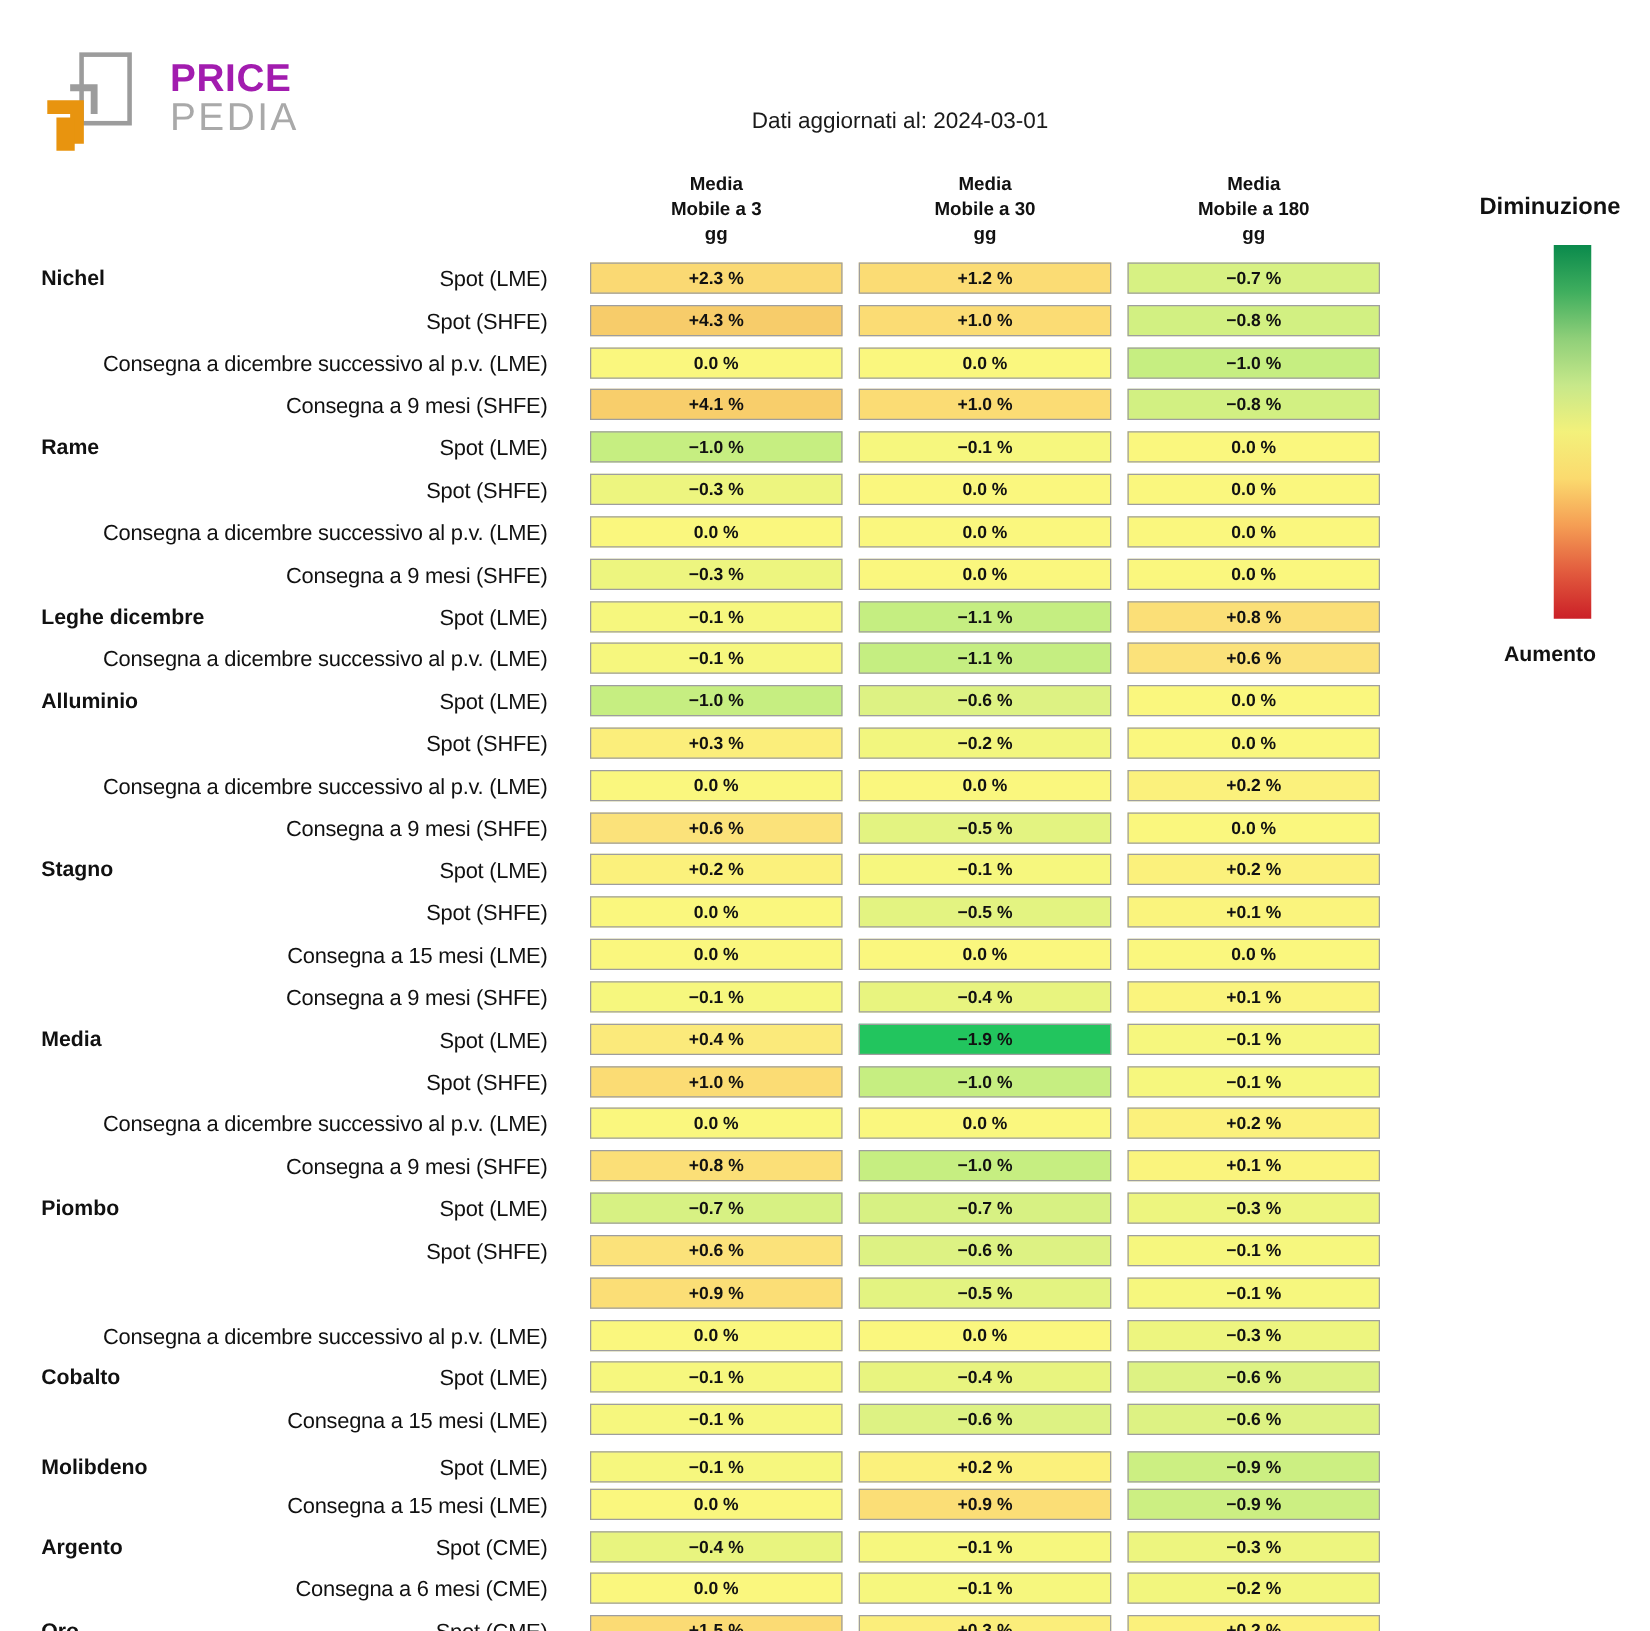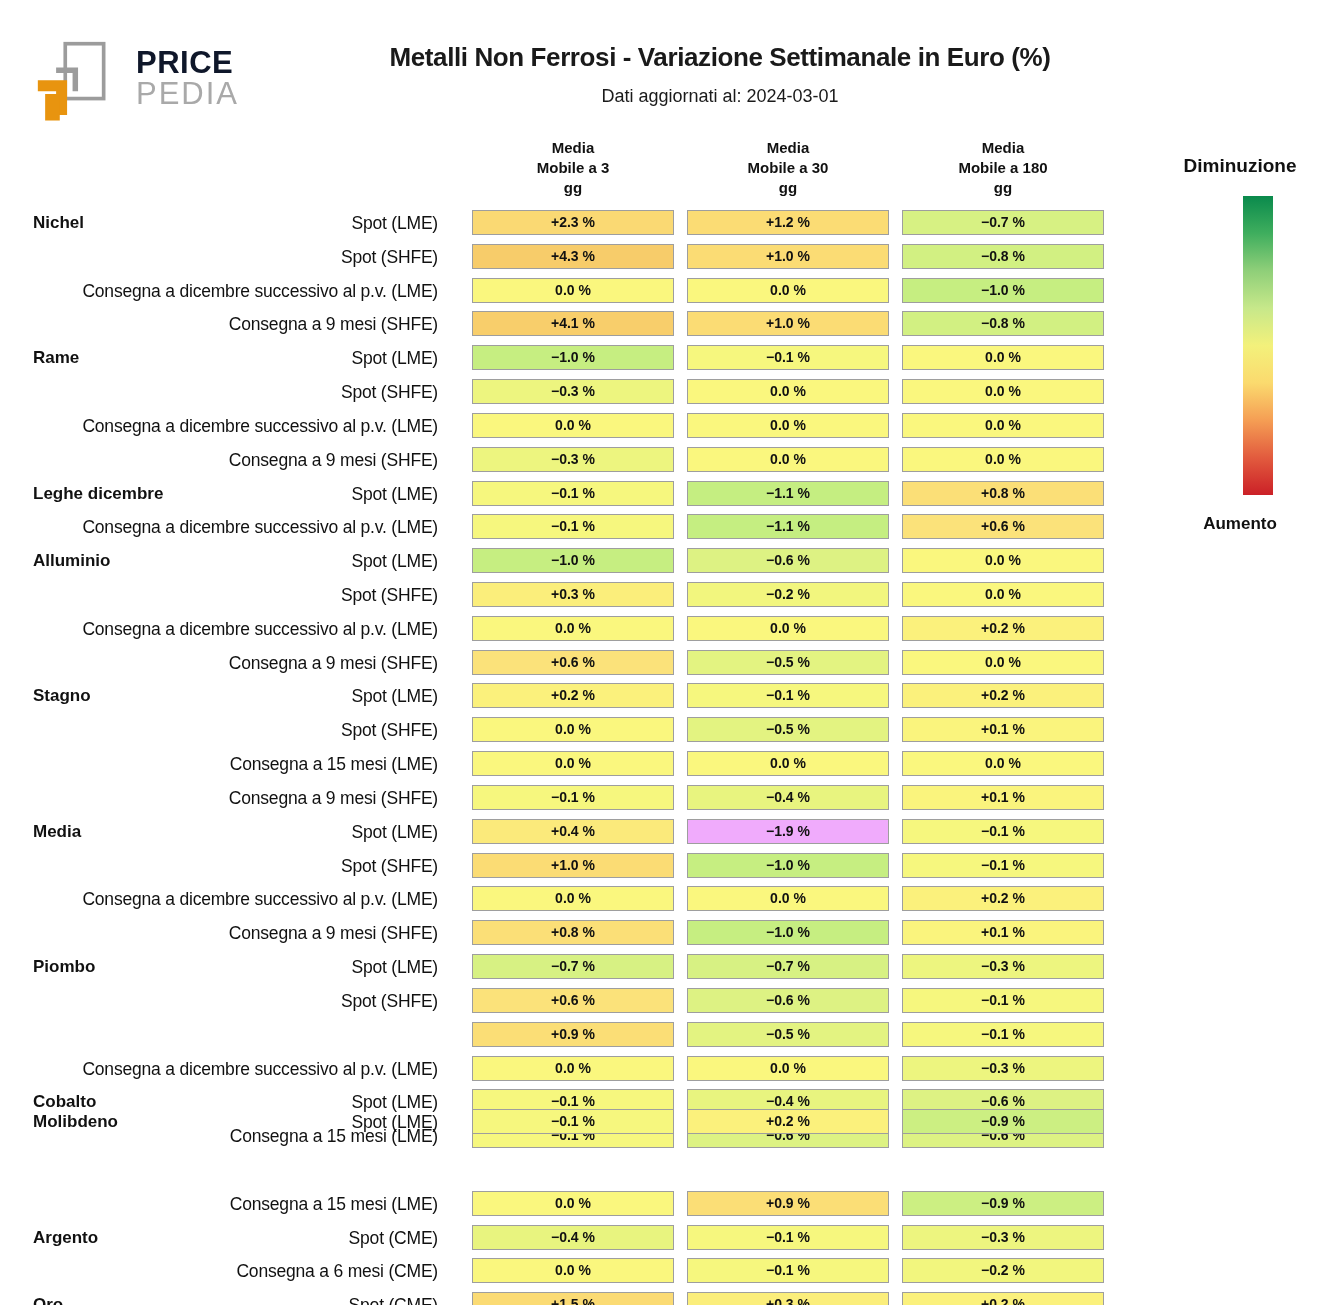--- a/index.html
+++ b/index.html
@@ -8,21 +8,21 @@
   #page {
     position:relative; width:1320px; height:1305px;
     background:#ffffff; overflow:hidden;
     font-family:"Liberation Sans", sans-serif; color:#111;
   }
 
   
   #logo { position:absolute; left:36px; top:30px; width:220px; height:95px; display:flex; align-items:center; }
   #logo svg { width:96px; height:88px; }
   #logo .wordmark { margin-left:4px; line-height:1; }
-  #logo .word-top { font-size:31px; font-weight:bold; color:#0f172a; letter-spacing:0.5px; }
+  #logo .word-top { font-size:31px; font-weight:bold; color:#a21caf; letter-spacing:0.5px; }
   #logo .word-bottom { font-size:31px; font-weight:normal; color:#a9a9a9; letter-spacing:2px; }
 
   
   #title {
     position:absolute; left:320px; top:42px; width:800px;
     text-align:center; font-size:26px; font-weight:bold; letter-spacing:-0.4px; color:#1a1a1a;
   }
   #subtitle {
     position:absolute; left:320px; top:86px; width:800px;
     text-align:center; font-size:18px; color:#1a1a1a;
@@ -77,21 +77,20 @@
       <path d="M 22 36 L 46 36 L 46 62 L 40 62 L 40 42 L 22 42 Z" fill="#9c9c9c"></path>
       <path d="M 2 50 L 34 50 L 34 88 L 22 88 L 22 62 L 2 62 Z" fill="#e8940f"></path>
       <path d="M 2 66 L 18 66 L 18 95 L 2 95 Z" fill="#e8940f" transform="translate(8,-1)"></path>
     </svg>
     <div class="wordmark">
       <div class="word-top">PRICE</div>
       <div class="word-bottom">PEDIA</div>
     </div>
   </div>
 
-  <div id="title">Metalli Non Ferrosi - Variazione Settimanale in Euro (%)</div>
   <div id="subtitle">Dati aggiornati al: 2024-03-01</div>
 
   <div id="hdr-0" class="hdr">Media
 Mobile a 3
 gg</div>
   <div id="hdr-1" class="hdr">Media
 Mobile a 30
 gg</div>
   <div id="hdr-2" class="hdr">Media
 Mobile a 180
@@ -212,21 +211,21 @@
       <div class="hm-row" style="top: 574.94px;">
         <span class="rlabel">Consegna a 9 mesi (SHFE)</span>
         <div class="cell c0" style="background: rgb(246, 247, 126); border-color: rgb(158, 158, 158);">−0.1 %</div>
         <div class="cell c1" style="background: rgb(232, 244, 127); border-color: rgb(158, 158, 158);">−0.4 %</div>
         <div class="cell c2" style="background: rgb(250, 244, 125); border-color: rgb(158, 158, 158);">+0.1 %</div>
       </div>
       <div class="hm-row" style="top: 608.76px;">
         <span class="grp">Media</span>
         <span class="rlabel">Spot (LME)</span>
         <div class="cell c0" style="background: rgb(251, 234, 123); border-color: rgb(158, 158, 158);">+0.4 %</div>
-        <div class="cell c1" style="background: #f0abfc; border-color: rgb(158, 158, 158);">−1.9 %</div>
+        <div class="cell c1" style="background: #22c55e; border-color: rgb(158, 158, 158);">−1.9 %</div>
         <div class="cell c2" style="background: rgb(246, 247, 126); border-color: rgb(158, 158, 158);">−0.1 %</div>
       </div>
       <div class="hm-row" style="top: 642.58px;">
         <span class="rlabel">Spot (SHFE)</span>
         <div class="cell c0" style="background: rgb(251, 220, 116); border-color: rgb(158, 158, 158);">+1.0 %</div>
         <div class="cell c1" style="background: rgb(198, 238, 129); border-color: rgb(158, 158, 158);">−1.0 %</div>
         <div class="cell c2" style="background: rgb(246, 247, 126); border-color: rgb(158, 158, 158);">−0.1 %</div>
       </div>
       <div class="hm-row" style="top: 676.4px;">
         <span class="rlabel">Consegna a dicembre successivo al p.v. (LME)</span>
@@ -270,21 +269,21 @@
         <div class="cell c0" style="background: rgb(246, 247, 126); border-color: rgb(158, 158, 158);">−0.1 %</div>
         <div class="cell c1" style="background: rgb(232, 244, 127); border-color: rgb(158, 158, 158);">−0.4 %</div>
         <div class="cell c2" style="background: rgb(221, 242, 131); border-color: rgb(158, 158, 158);">−0.6 %</div>
       </div>
       <div class="hm-row" style="top: 913.14px;">
         <span class="rlabel">Consegna a 15 mesi (LME)</span>
         <div class="cell c0" style="background: rgb(246, 247, 126); border-color: rgb(158, 158, 158);">−0.1 %</div>
         <div class="cell c1" style="background: rgb(221, 242, 131); border-color: rgb(158, 158, 158);">−0.6 %</div>
         <div class="cell c2" style="background: rgb(221, 242, 131); border-color: rgb(158, 158, 158);">−0.6 %</div>
       </div>
-      <div class="hm-row" style="top: 899px;">
+      <div class="hm-row" style="top: 951px;">
         <span class="grp">Molibdeno</span>
         <span class="rlabel">Spot (LME)</span>
         <div class="cell c0" style="background: rgb(246, 247, 126); border-color: rgb(158, 158, 158);">−0.1 %</div>
         <div class="cell c1" style="background: rgb(251, 241, 124); border-color: rgb(158, 158, 158);">+0.2 %</div>
         <div class="cell c2" style="background: rgb(204, 239, 130); border-color: rgb(158, 158, 158);">−0.9 %</div>
       </div>
       <div class="hm-row" style="top: 980.78px;">
         <span class="rlabel">Consegna a 15 mesi (LME)</span>
         <div class="cell c0" style="background: rgb(250, 247, 126); border-color: rgb(158, 158, 158);">0.0 %</div>
         <div class="cell c1" style="background: rgb(251, 222, 118); border-color: rgb(158, 158, 158);">+0.9 %</div>

